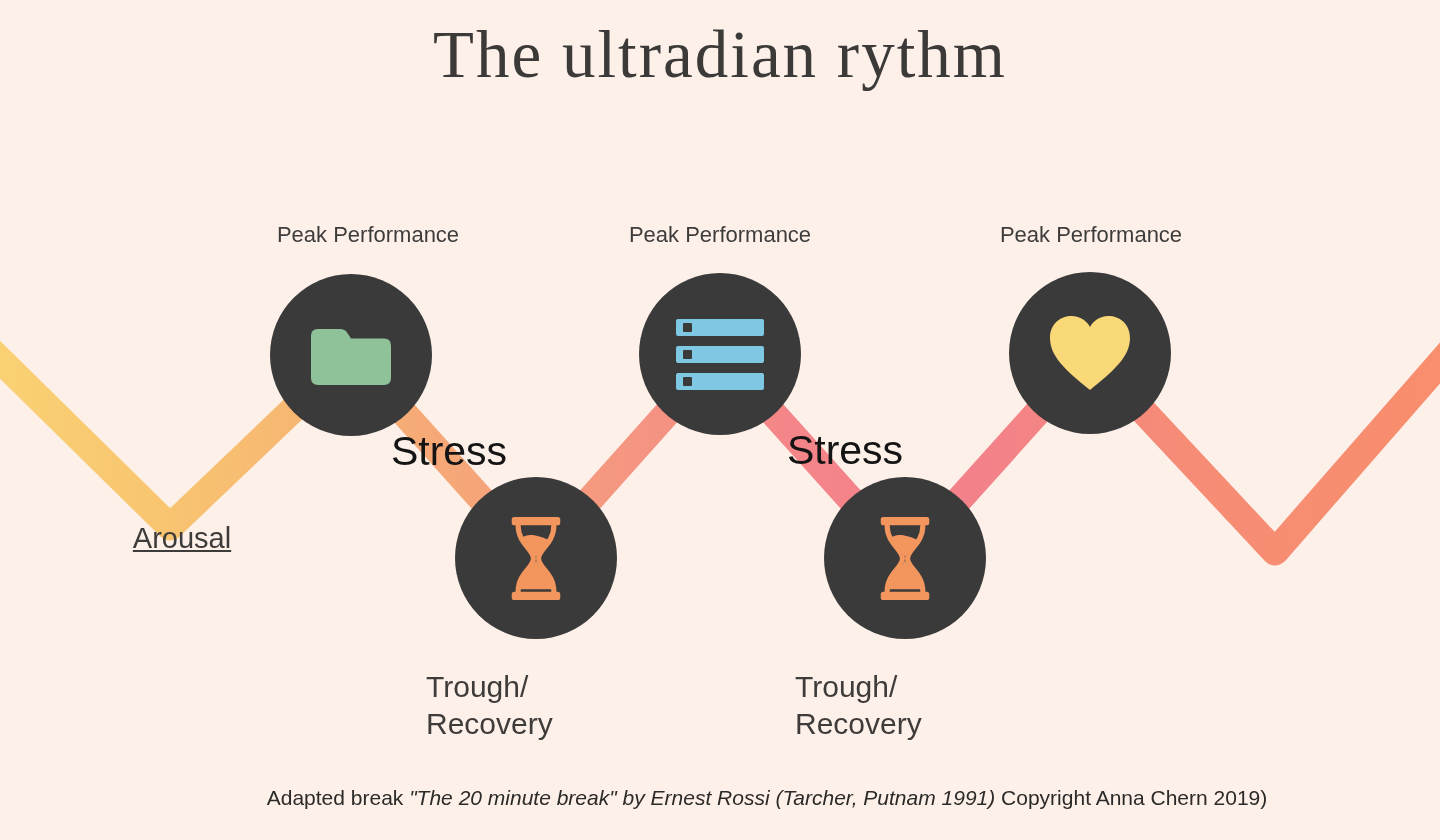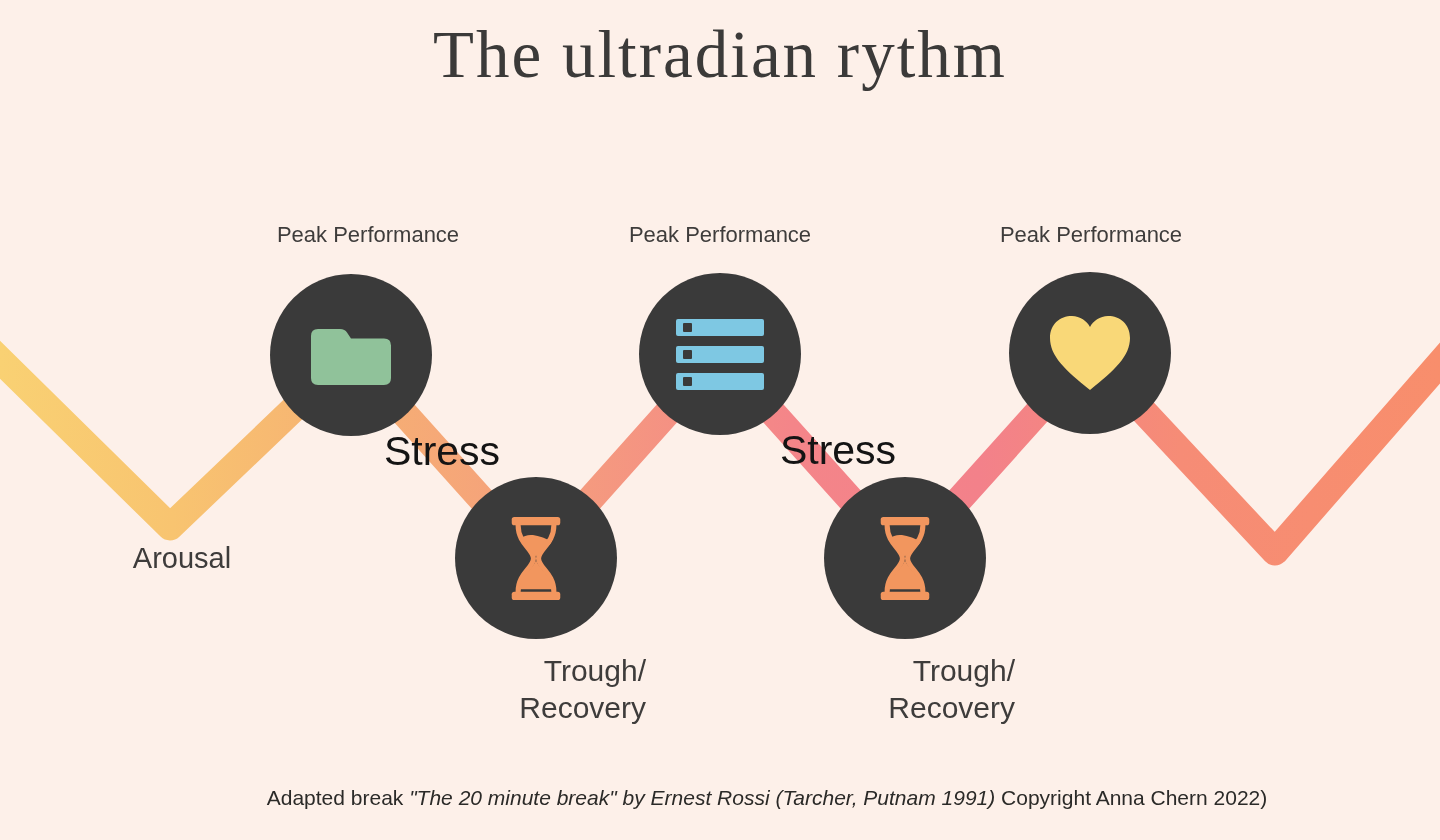--- a/index.html
+++ b/index.html
@@ -27,24 +27,24 @@
   .server-bar{fill:var(--c-serverBar,#7ec8e3);}
   .server-notch{fill:var(--c-serverNotch,#3a3a3a);}
   .heart-fill{fill:var(--c-heart,#f9d878);}
   .hg-fill{fill:var(--c-hourglass,#f2965e);}
   .hg-stroke{fill:none;stroke:var(--c-hourglass,#f2965e);stroke-width:8;stroke-linecap:round;}
 
   .lbl{position:absolute;transform:translateX(-50%);white-space:nowrap;
        color:var(--c-label,#3e3c3b);}
   .peak-lbl{font-size:22px;top:222px;}
   .pl1{left:368px;} .pl2{left:720px;} .pl3{left:1091px;}
-  .stress-lbl{font-size:41px;font-weight:500;color:var(--c-stress,#141414);}
+  .stress-lbl{font-size:41px;font-weight:500;color:var(--c-stress,#141414);margin-left:7px;}
   .sl1{left:442px;top:428px;} .sl2{left:838px;top:427px;}
-  .arousal-lbl{font-size:29px;left:182px;top:542px;}
-  .trough-lbl{font-size:30px;top:652px;text-align:right;line-height:37px;white-space:normal;width:220px;}
+  .arousal-lbl{font-size:29px;left:182px;top:522px;text-decoration:underline;}
+  .trough-lbl{font-size:30px;top:668px;text-align:left;line-height:37px;white-space:normal;width:220px;}
   .tl1{left:536px;} .tl2{left:905px;}
 
   .footer{position:absolute;top:786px;left:0;width:1440px;text-align:center;
           padding-left:94px;box-sizing:border-box;font-size:21px;color:var(--c-footer,#2b2a28);}
   .footer .it{font-style:italic;}
 </style>
 </head>
 <body>
 
 <div class="canvas">
@@ -123,16 +123,16 @@
   <div class="lbl trough-lbl tl1">
     <span>Trough/</span><br>
     <span>Recovery</span>
   </div>
   <div class="lbl trough-lbl tl2">
     <span>Trough/</span><br>
     <span>Recovery</span>
   </div>
 
   <div class="footer">
-    <span>Adapted break </span><span class="it">"The 20 minute break" by Ernest Rossi (Tarcher, Putnam 1991)</span><span> Copyright Anna Chern 2022)</span>
+    <span>Adapted break </span><span class="it">"The 20 minute break" by Ernest Rossi (Tarcher, Putnam 1991)</span><span> Copyright Anna Chern 2019)</span>
   </div>
 
 </div>
 
 </body></html>

